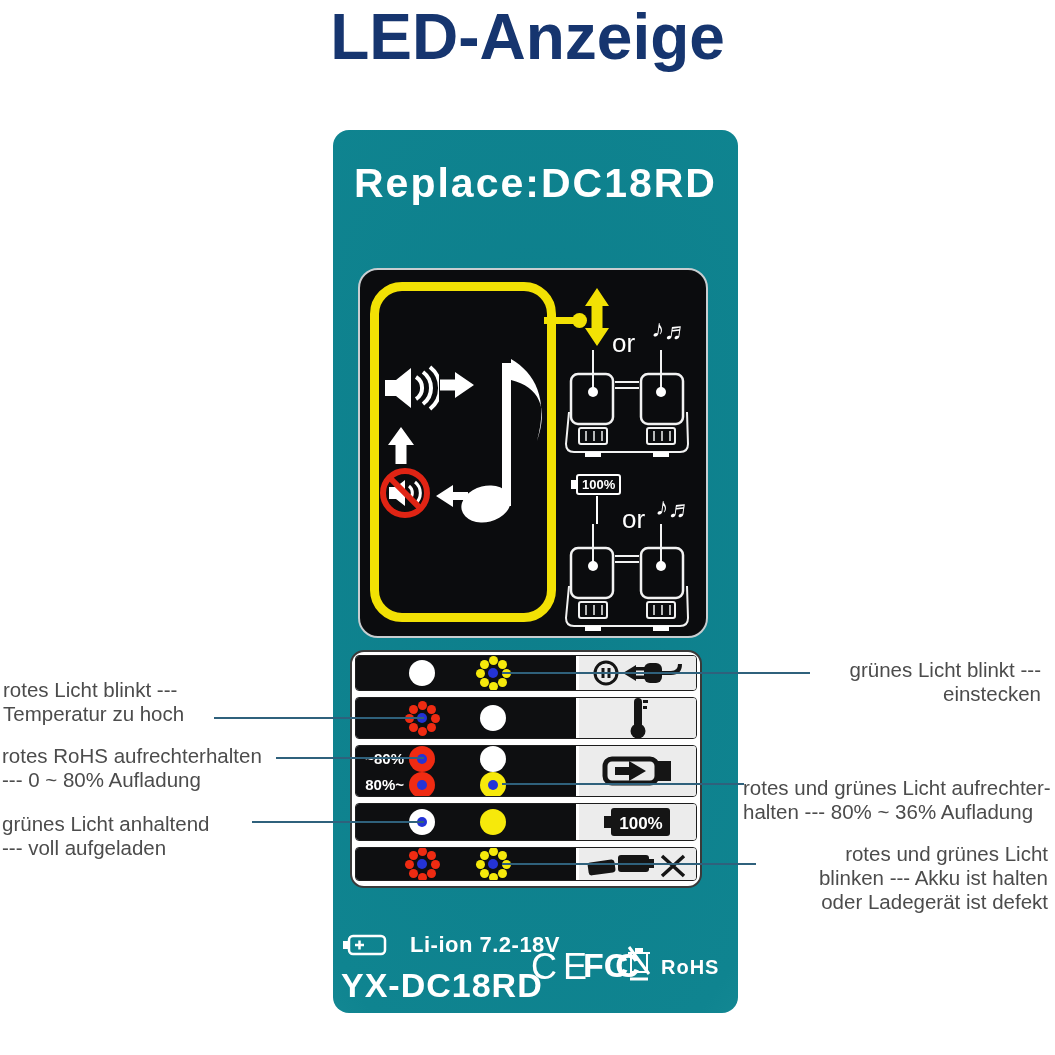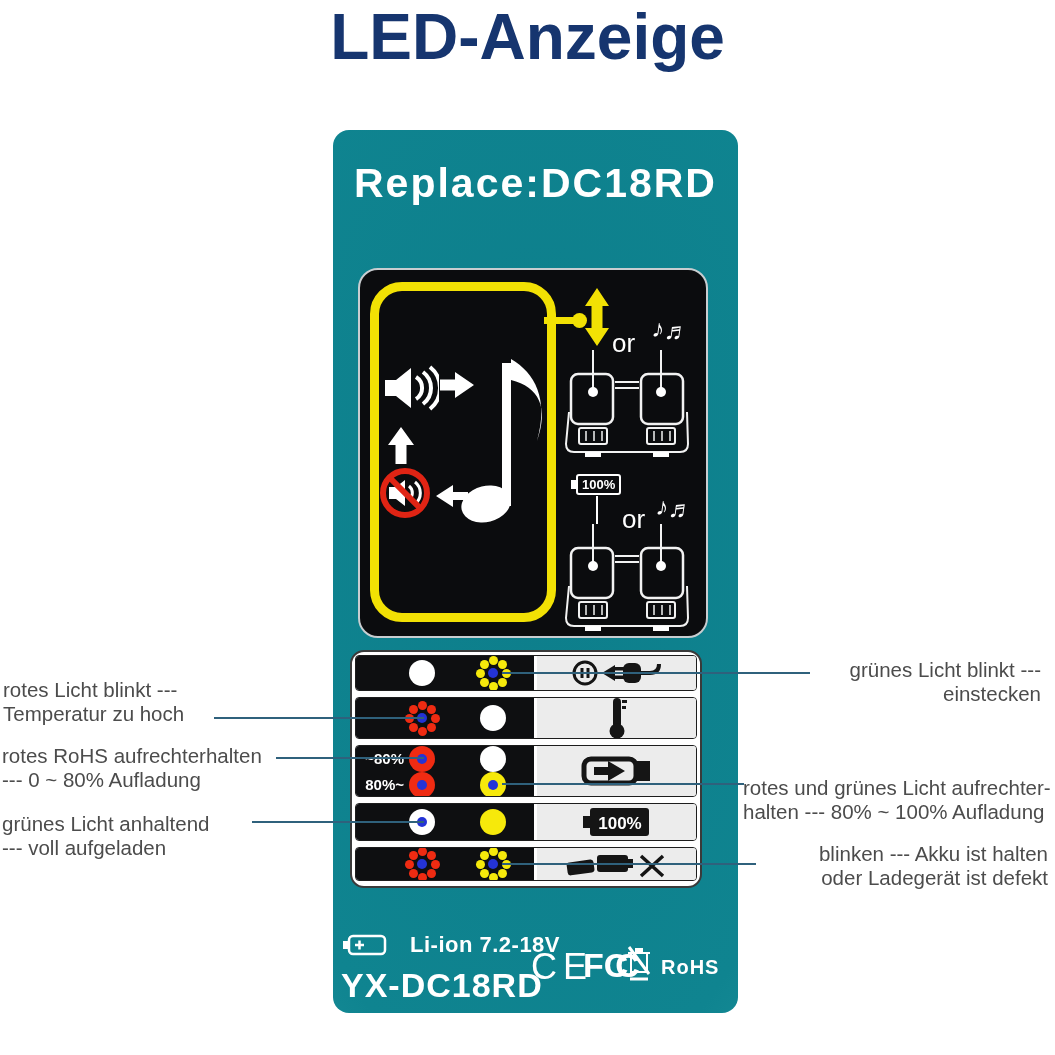--- a/index.html
+++ b/index.html
@@ -55,21 +55,21 @@
   .full-tag::before { content:""; position:absolute; left:-7px; top:4px; width:5px; height:9px; background:#fff; }
   .tag-line { position:absolute; left:236px; top:226px; width:2px; height:28px; background:#fff; }
   
   .led-table {
     position:absolute; left:17px; top:520px; width:352px; height:238px; box-sizing:border-box;
     background:#fff; border:2px solid #3a3a3a; border-radius:14px; padding:3px;
     display:flex; flex-direction:column; gap:6px;
   }
   .t-row { display:flex; border:1px solid #1d1d1d; border-radius:4px; overflow:hidden; box-sizing:border-box; }
   .r1{height:36px} .r2{height:42px} .r3{height:52px} .r4{height:38px} .r5{height:34px}
-  .cell-leds { width:178px; flex:none; background:#0e0f11; position:relative; }
+  .cell-leds { width:220px; flex:none; background:#0e0f11; position:relative; }
   .cell-icon { flex:1; background:#ececec; border-left:3px solid #fff; display:flex; align-items:center; justify-content:center; }
   .slot { position:absolute; width:36px; height:36px; display:flex; align-items:center; justify-content:center; }
   .s1 { left:48px; } .s2 { left:119px; }
   .mid { top:50%; transform:translateY(-50%); }
   .sub1 { top:-5px; } .sub2 { top:21px; }
   .pct-label { position:absolute; left:2px; width:46px; text-align:right; color:#fff; font-size:15px; font-weight:bold; }
   .p-top { top:4px; } .p-bot { top:30px; }
   .led { width:26px; height:26px; border-radius:50%; position:relative; }
   .led.c::after { content:""; position:absolute; left:8px; top:8px; width:10px; height:10px; border-radius:50%; background:#2433d6; }
   .led.white{background:#fff} .led.red{background:#ef2b12} .led.yellow{background:#f6e90b}
@@ -339,20 +339,21 @@
   <div class="ann" id="an-l3">
     <div>grünes Licht anhaltend</div>
     <div>--- voll aufgeladen</div>
   </div>
   <div class="ann" id="an-r1">
     <div>grünes Licht blinkt ---</div>
     <div>einstecken</div>
   </div>
   <div class="ann" id="an-r2">
     <div>rotes und grünes Licht aufrechter-</div>
-    <div>halten --- 80% ~ 100% Aufladung</div>
+    <div>halten --- 80% ~ 36% Aufladung</div>
   </div>
   <div class="ann" id="an-r3">
+    <div>rotes und grünes Licht</div>
     <div>blinken --- Akku ist halten</div>
     <div>oder Ladegerät ist defekt</div>
   </div>
 
 </div>
 
 </body></html>

